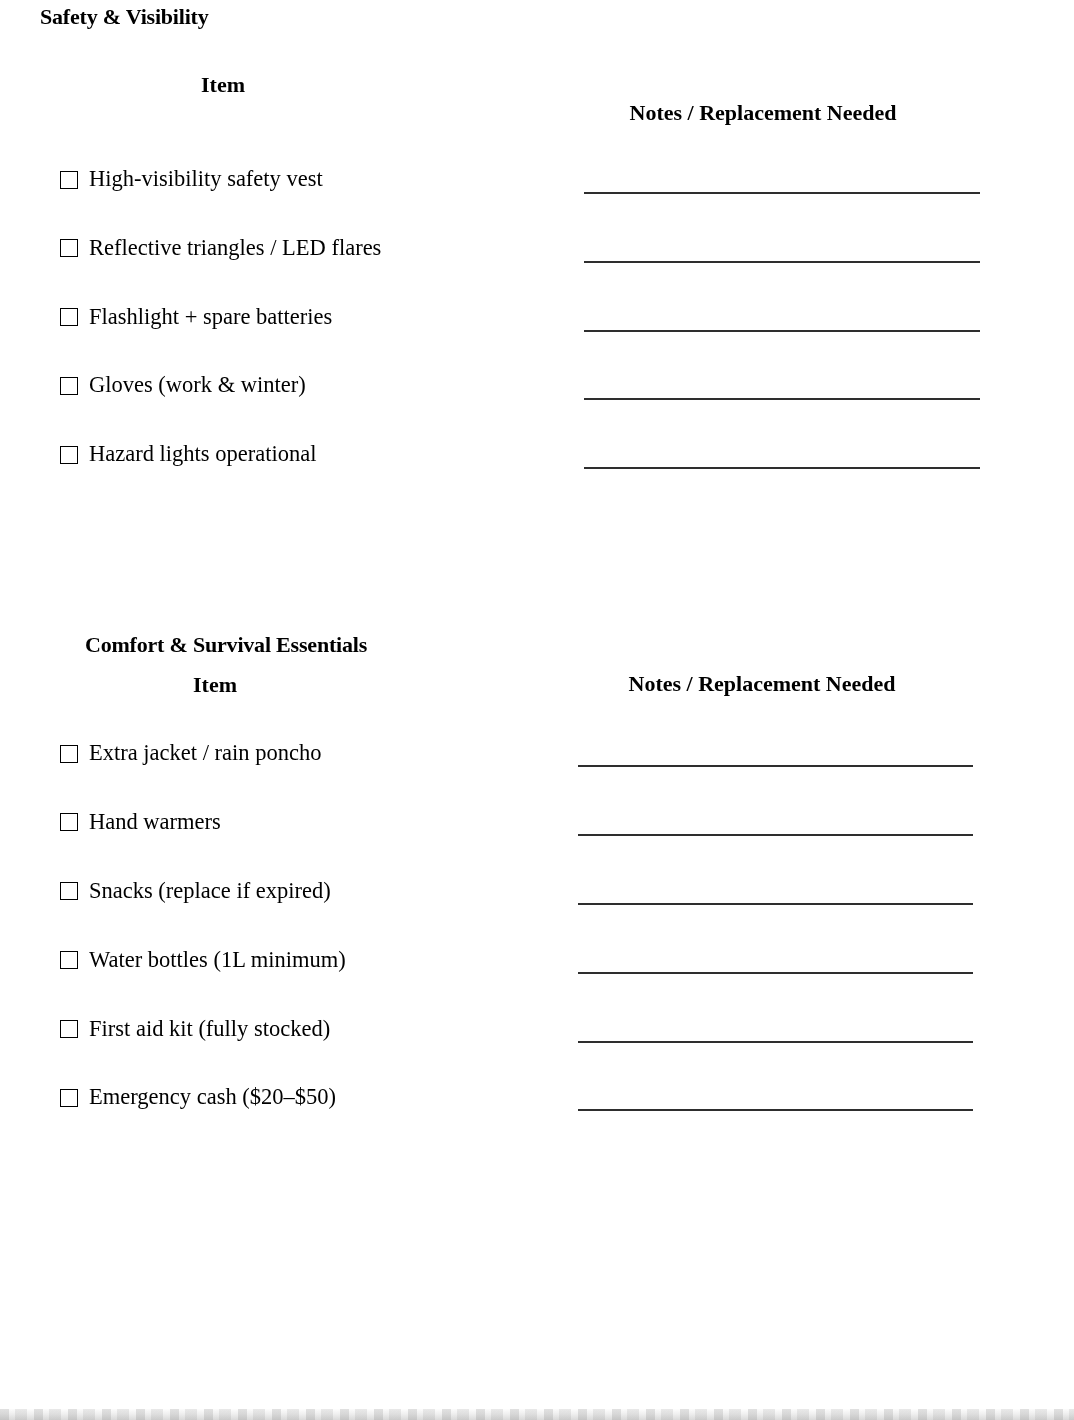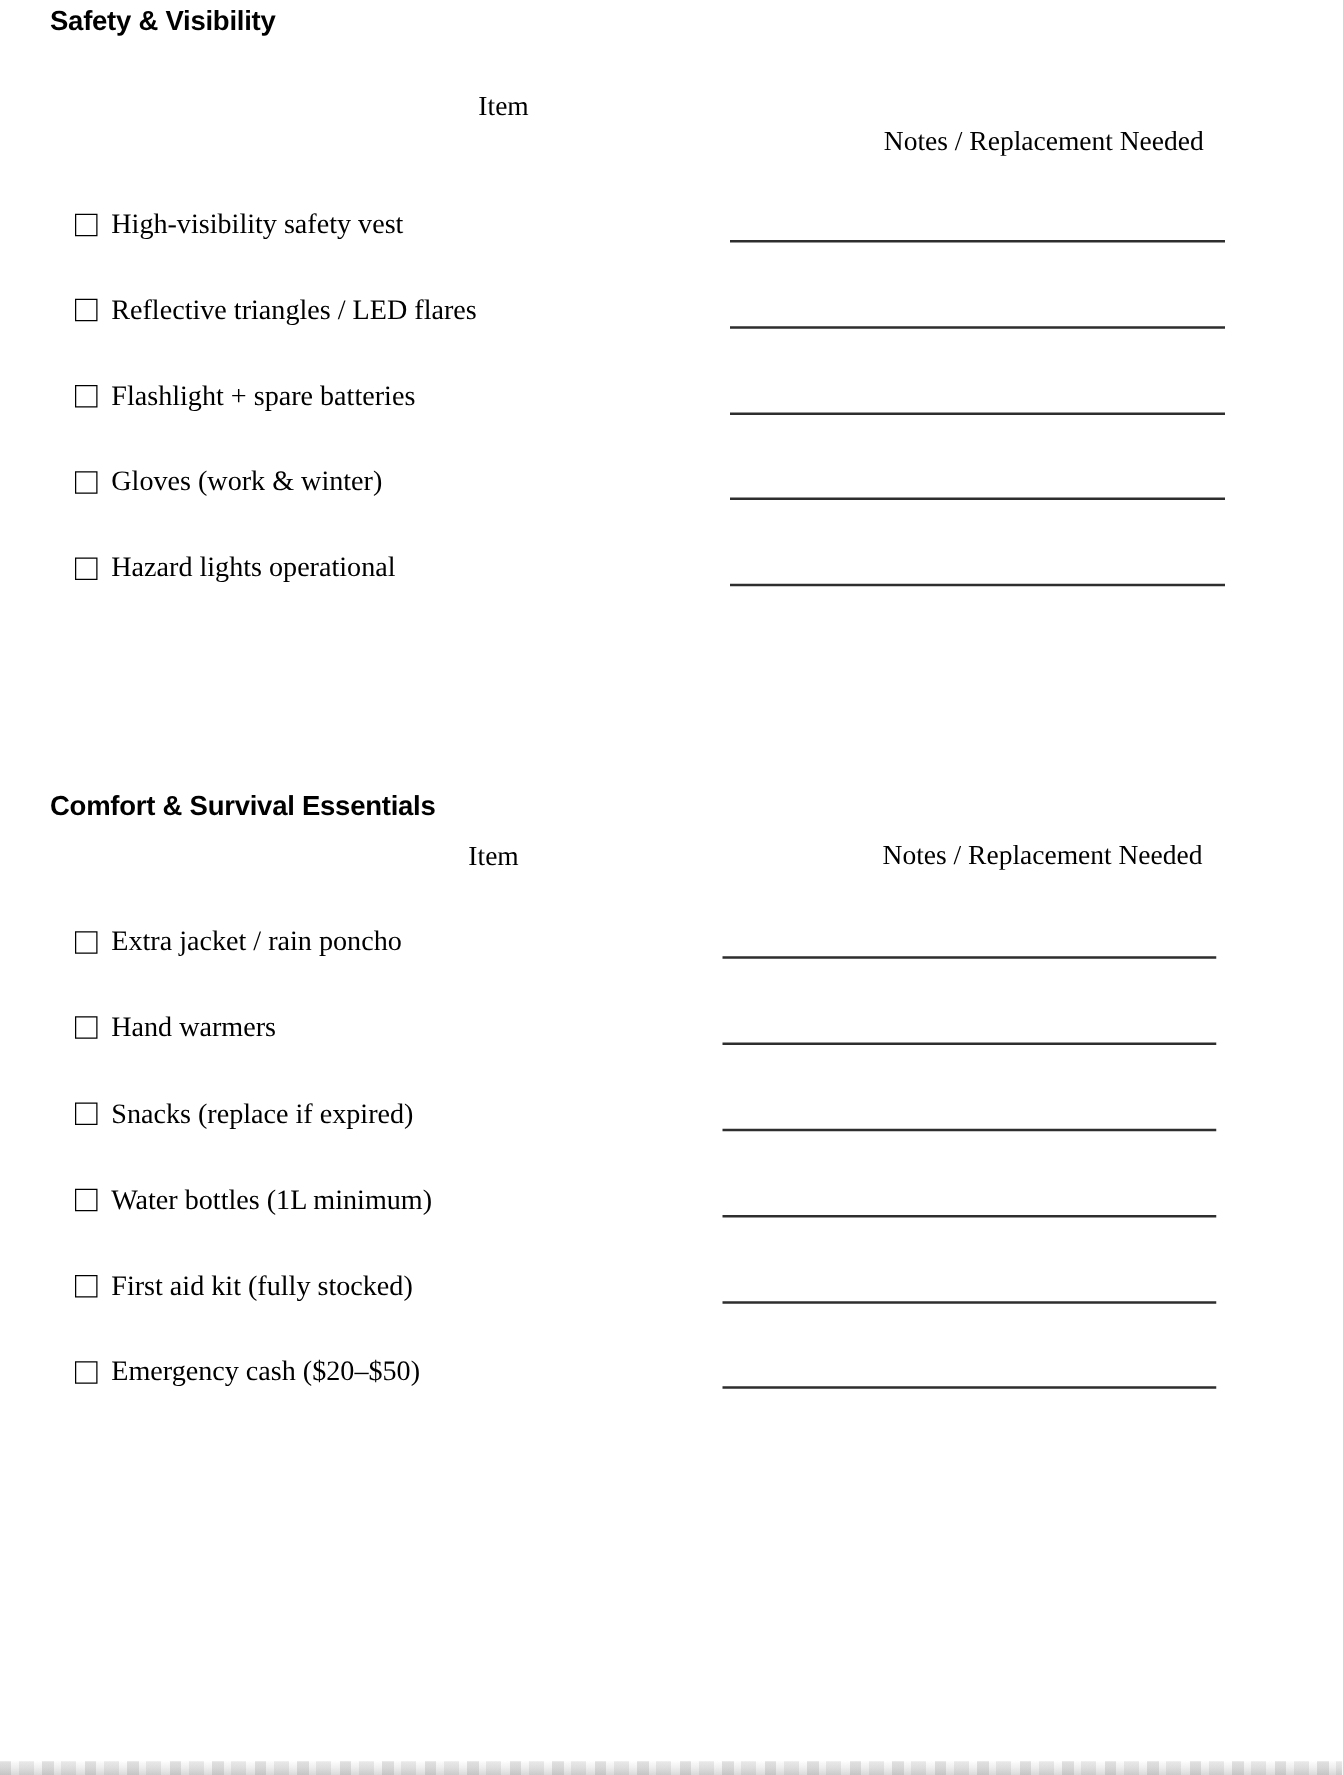--- a/index.html
+++ b/index.html
@@ -10,37 +10,37 @@
     background: #ffffff;
     overflow: hidden;
     font-family: "Liberation Serif", serif;
     color: #000000;
   }
 
   
   .section-title {
     position: absolute;
     left: 40px;
-    font-family: Liberation Sans, sans-serif;
+    font-family: Liberation Serif, serif;
     font-weight: 700;
     font-size: 22px;
     line-height: 27px;
     letter-spacing: -0.2px;
     white-space: nowrap;
   }
   #s1-title { top: 3px; }
-  #s2-title { top: 631px; }
+  #s2-title { top: 631px; margin-left: 45px; }
 
   
   .col-header {
     position: absolute;
     width: 400px;
-    text-align: right;
+    text-align: center;
     font-family: "Liberation Serif", serif;
-    font-weight: 400;
+    font-weight: 700;
     font-size: 22px;
     line-height: 26px;
     white-space: nowrap;
   }
   #s1-item-header  { left: 23px;  top: 72px;  }
   #s1-notes-header { left: 563px; top: 100px; }
   #s2-item-header  { left: 15px;  top: 672px; }
   #s2-notes-header { left: 562px; top: 671px; }
 
   

